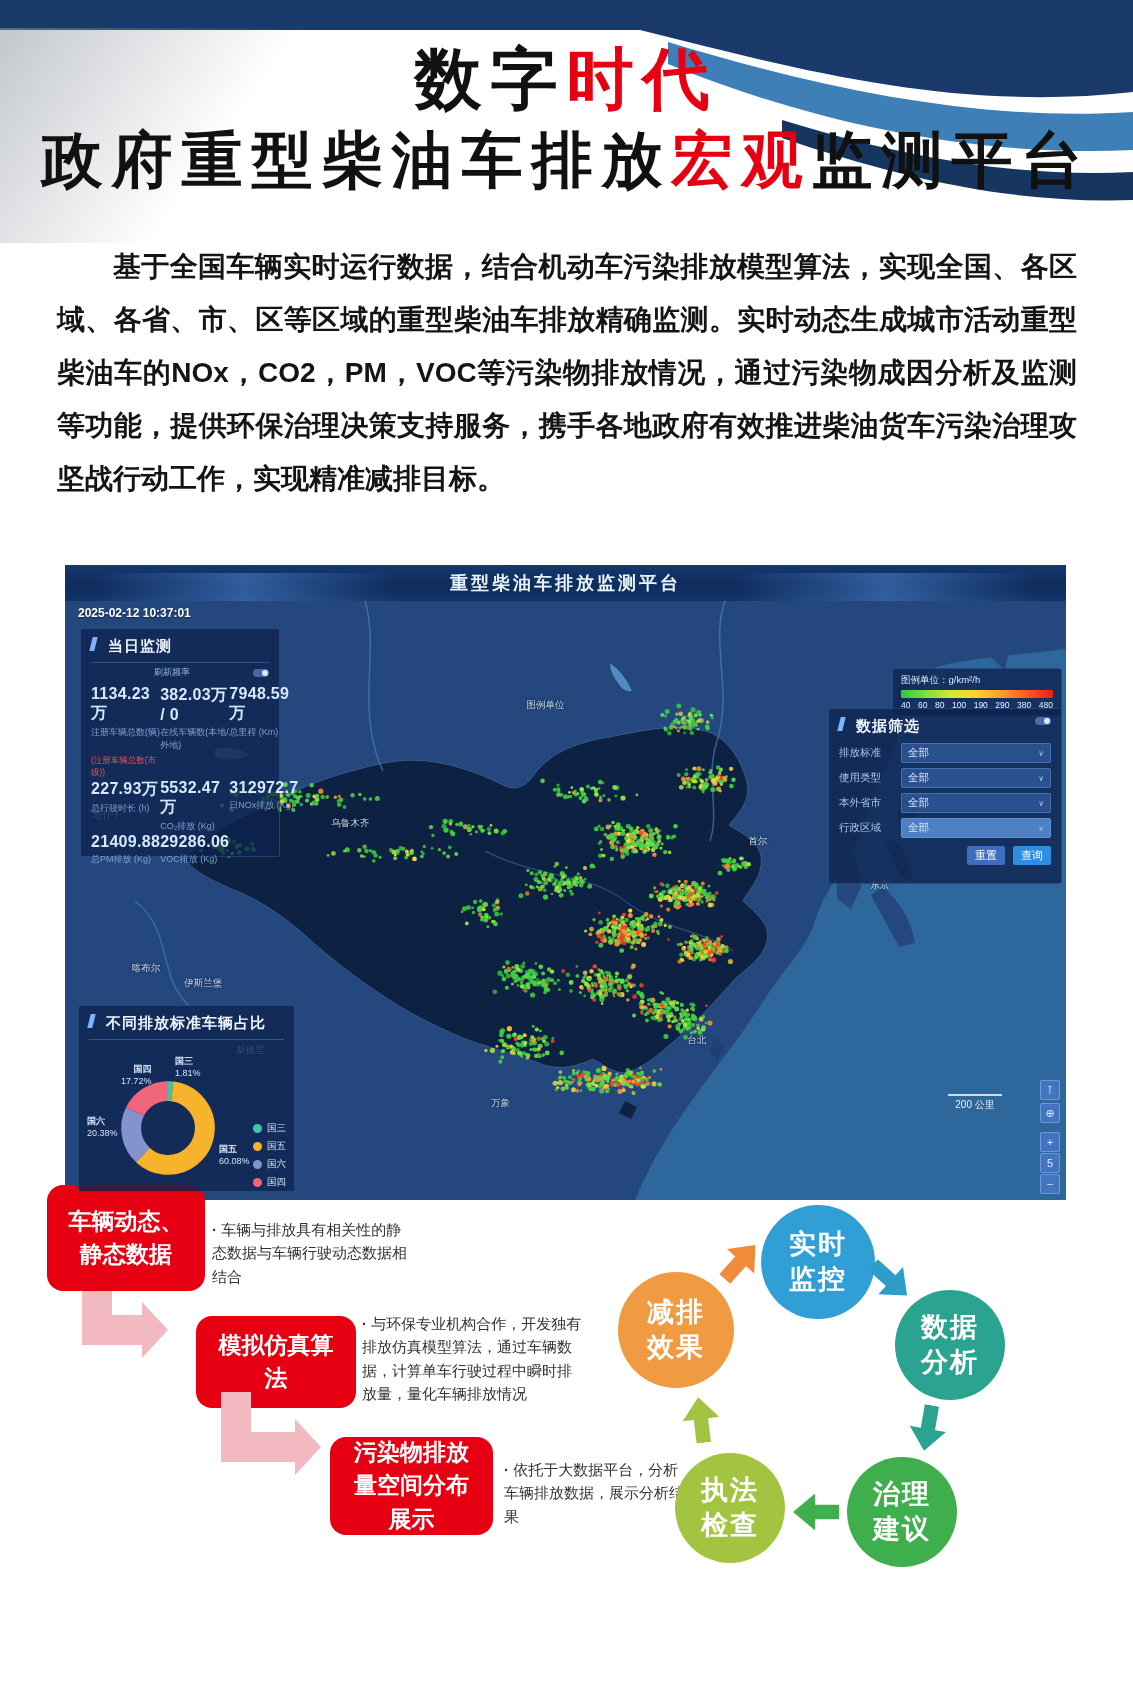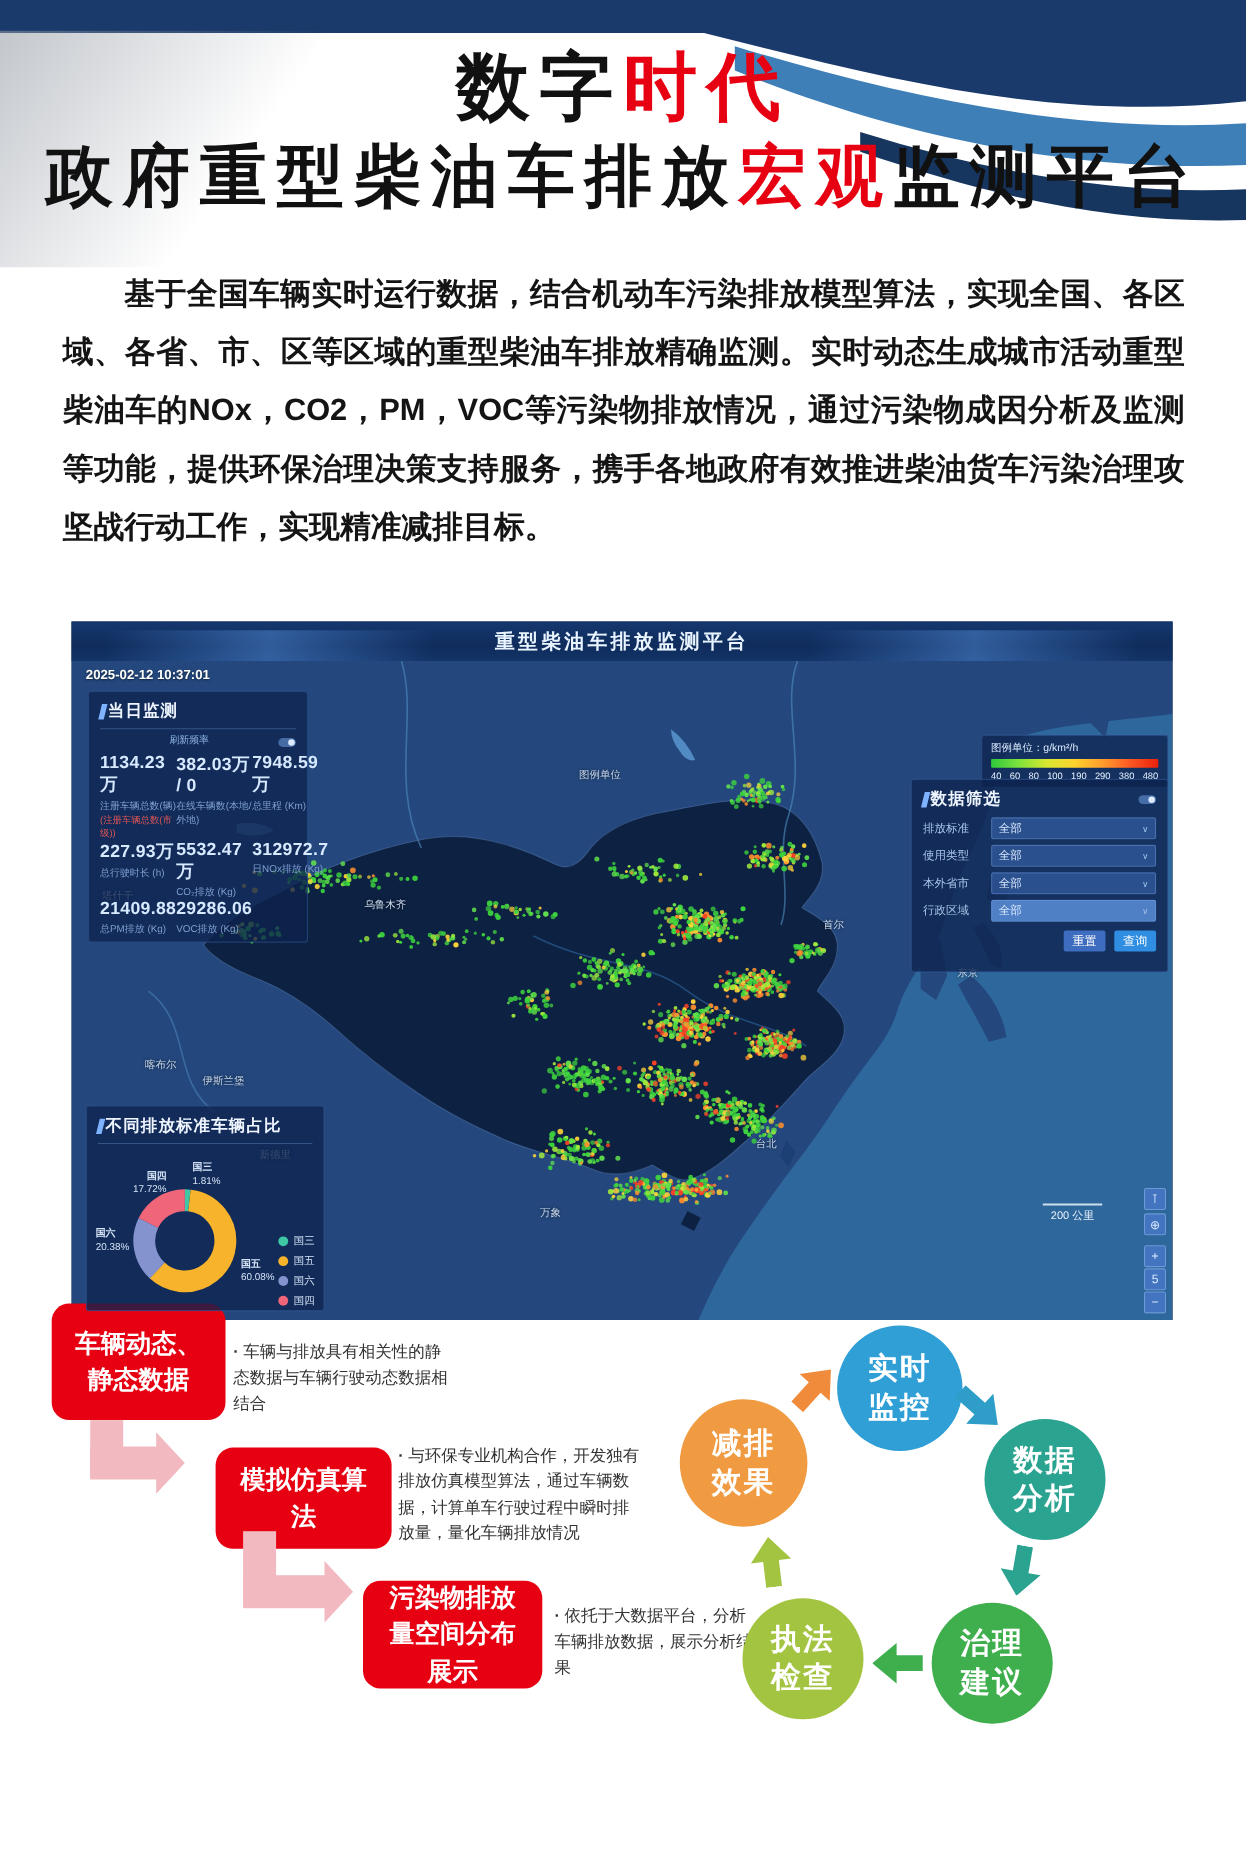--- a/index.html
+++ b/index.html
@@ -35,34 +35,34 @@
 
   .timestamp { position:absolute; left:13px; top:5px; font-size:12px; font-weight:bold; color:#ffffff;
     text-shadow:0 1px 2px rgba(0,0,0,.6); z-index:6; }
 
   .city { position:absolute; font-size:9.5px; color:#c7d8ec; transform:translate(-50%,-50%);
     text-shadow:0 0 3px rgba(0,0,0,.7); z-index:3; white-space:nowrap; }
 
   
   .panel { position:absolute; background:rgba(13,34,78,.78); border:1px solid rgba(90,140,220,.28);
     border-radius:3px; z-index:5; }
-  .panel-title { display:flex; align-items:center; gap:2px; padding:8px 10px 6px 10px;font-family:Liberation Mono, monospace; }
+  .panel-title { display:flex; align-items:flex-start; gap:12px; padding:8px 10px 6px 10px;font-family:Liberation Mono, monospace; }
   .panel-title .marker { width:5px; height:14px; background:#7fb2ff; transform:skewX(-14deg); }
   .panel-title .txt { font-size:15px; font-weight:bold; color:#eef5ff; letter-spacing:1px; }
 
   .panel-today { left:15px; top:27px; width:200px; height:229px; }
-  .refresh-row { display:flex; align-items:flex-end; margin:0 10px 4px 10px;
+  .refresh-row { display:flex; align-items:center; margin:0 10px 4px 10px;
     border-top:1px solid rgba(120,160,220,.35); padding-top:3px; }
   .refresh-label { flex:1; text-align:center; font-size:9px; color:#8fb3e0; }
   .toggle { width:16px; height:8px; border-radius:4px; background:rgba(120,170,240,.5); position:relative; }
   .toggle:after { content:""; position:absolute; right:1px; top:1px; width:6px; height:6px; border-radius:50%; background:#dceaff; }
   .stats-grid { display:grid; grid-template-columns:1fr 1fr 1fr; padding:2px 8px 0 10px; }
   .stat .v { font-size:16px; font-weight:bold; color:#d6e9ff; letter-spacing:.3px; }
   .stat .l { font-size:9px; color:#7f9fd0; margin-top:2px; }
-  .stat .s { font-size:8.5px; color:#e05555; margin-top:1px; }
+  .stat .s { font-size:8.5px; color:#e05555; margin-top:16px; }
 
   .panel-pie { left:13px; top:404px; width:217px; height:187px; }
   .pie-divider { margin:0 10px; border-top:1px solid rgba(120,160,220,.35); }
   .donut-wrap { position:absolute; left:37px; top:70px; width:104px; height:104px; }
   .callout { position:absolute; font-size:9px; color:#d5e3f6; line-height:1.3; z-index:6; }
   .callout b { font-weight:bold; }
   .pie-legend { position:absolute; right:8px; top:116px; display:flex; flex-direction:column; gap:5px; }
   .pie-legend .item { display:flex; align-items:center; gap:5px; font-size:9.5px; color:#d5e3f6; }
   .pie-legend .dot { width:9px; height:9px; border-radius:50%; }
 

